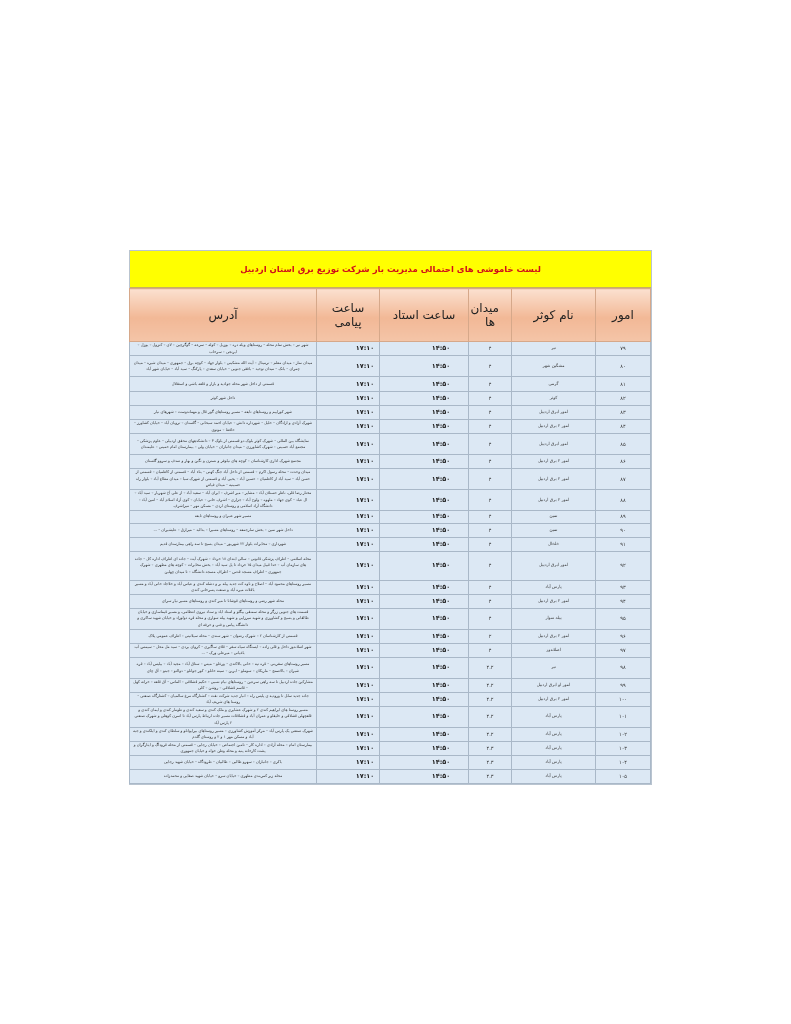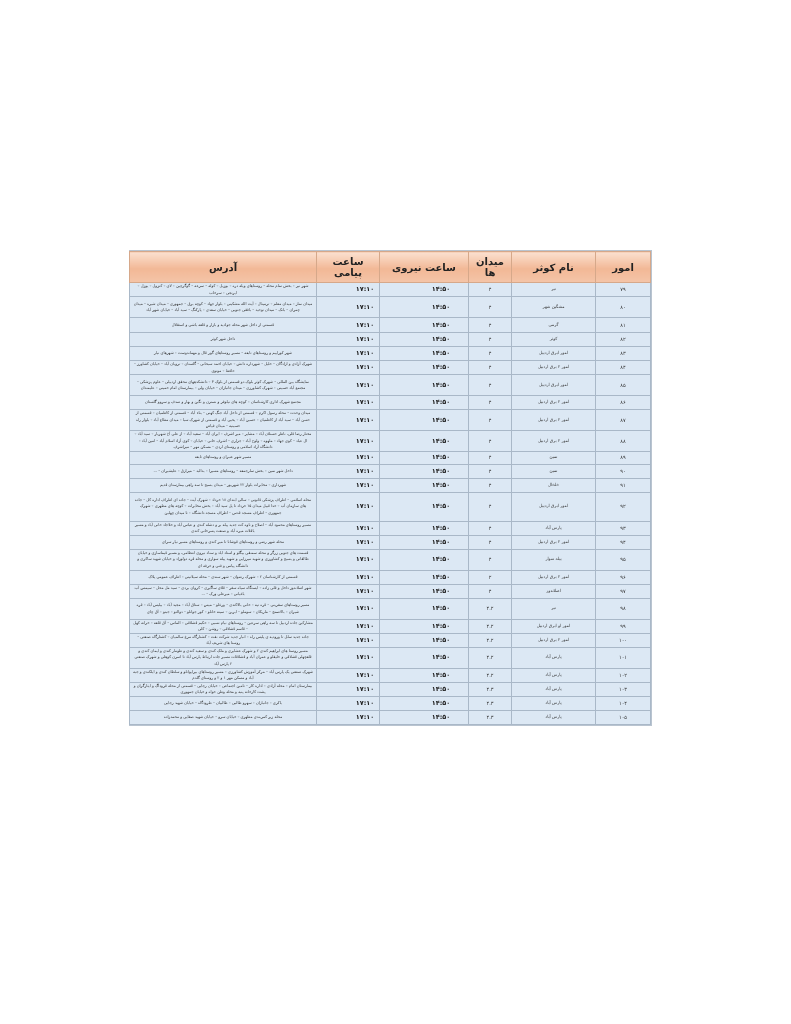--- a/index.html
+++ b/index.html
@@ -1,47 +1,50 @@
 <!DOCTYPE html>
 <html><head>
 <meta charset="utf-8">
 <style>
   html, body { margin:0; padding:0; background:#ffffff; }
   body { width:791px; height:1024px; position:relative; overflow:hidden; font-family:"DejaVu Sans", sans-serif; }
   #sheet { position:absolute; left:129px; top:250px; width:521px; border:1px solid #b9c4d0; direction:rtl; }
   .title { height:36px; background:#ffff00; display:flex; align-items:center; justify-content:center; border-bottom:1px solid #c8b060; }
   .title span { color:#d0101a; font-weight:bold; font-size:8.5px; }
   table { border-collapse:collapse; width:521px; table-layout:fixed; }
-  th { height:20px; padding:4px; font-size:10px; font-weight:bold; color:#222;
+  th { height:20px; padding:12px; font-size:12px; font-weight:normal; color:#222;
        background:linear-gradient(to bottom,#fbe0cf 0%,#f2b896 55%,#f4c5a8 100%);
        border:1px solid #d6a88a; }
   td { background:#dce8f4; border:1px solid #a9b8c8; padding:0 3px; font-size:4.2px; color:#333; text-align:center; line-height:6.5px; overflow:hidden; }
   td.num { font-size:5px; }
   td.time { font-size:6.5px; font-weight:bold; color:#222;padding-left:37px; }
   td.addr { text-align:center; font-size:3.8px; }
 </style>
 </head>
 <body>
 
 <div id="sheet">
+  <div class="title">
+    <span>لیست خاموشی های احتمالی  مدیریت بار  شرکت توزیع برق استان اردبیل</span>
+  </div>
   <table>
     <colgroup>
       <col style="width:55px">
         <col style="width:84px">
         <col style="width:43px">
         <col style="width:89px">
         <col style="width:63px">
         <col style="width:187px">
     </colgroup>
     <thead>
       <tr>
         <th>امور</th>
         <th>نام کوثر</th>
         <th>میدان ها</th>
-        <th>ساعت نیروی</th>
+        <th>ساعت استاد</th>
         <th>ساعت پیامی</th>
         <th>آدرس</th>
       </tr>
     </thead>
     <tbody id="tbody">
         <tr style="height: 13px;">
           <td class="num">۷۹</td>
           <td>نیر</td>
           <td class="num">۴</td>
           <td class="time">۱۴:۵۰</td>

